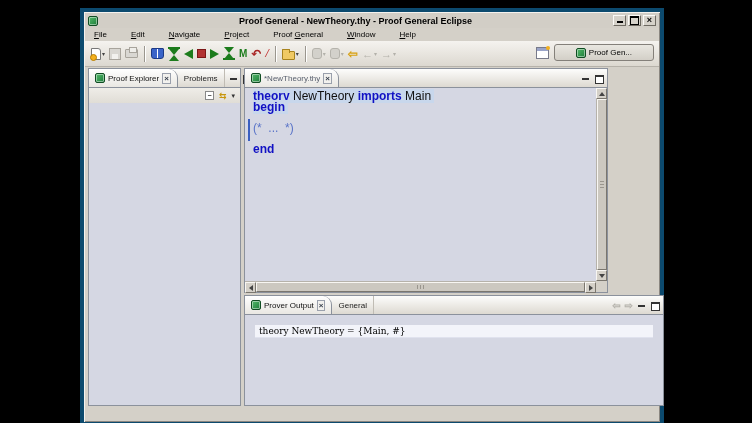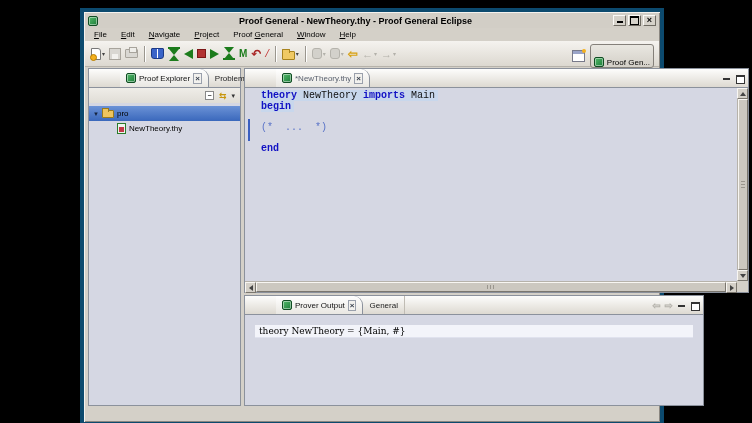--- a/index.html
+++ b/index.html
@@ -20,21 +20,21 @@
   .winbtns { display:flex; gap:2px; }
   .wbtn { width:13px; height:11px; background:#d6d2ca;
     border:1px solid; border-color:#fbfaf7 #6e6a62 #6e6a62 #fbfaf7;
     display:flex; align-items:center; justify-content:center; position:relative; }
   .wb-min::before { content:''; position:absolute; left:3px; bottom:2px; width:6px; height:2px; background:#000; }
   .wb-max::before { content:''; width:7px; height:6px; border:1px solid #000; border-top:2px solid #000; }
   .wb-close::before { content:'×'; font:bold 9px/9px "Liberation Sans",sans-serif; color:#000; }
 
   
   .menubar { position:absolute; left:1px; right:1px; top:16px; height:13px;
-    display:flex; align-items:center; gap:4px; padding:0 4px; font-size:8px; color:#000; }
+    display:flex; align-items:center; gap:14px; padding:0 4px; font-size:8px; color:#000; }
   .menu-item { padding:1px 5px; white-space:nowrap; }
   .menu-item u { text-decoration:underline; }
 
   
   .toolbar { position:absolute; left:1px; right:1px; top:29px; height:26px;
     background:linear-gradient(#f5f3ef,#dcd8d0); border-bottom:1px solid #b6b2aa;
     display:flex; align-items:center; padding:0 4px; }
   .tbtn { height:20px; display:inline-flex; align-items:center; padding:0 2px; }
   .tbsep { width:1px; height:16px; background:#9a968e; box-shadow:1px 0 0 #fff; margin:0 4px; flex:0 0 auto; }
   .caret { font-size:6px; color:#444; margin-left:1px; }
@@ -66,33 +66,33 @@
     background:#efc964; border:1px solid #a8831e; border-bottom:none; border-radius:1px 1px 0 0; }
   .ic-run-dis, .ic-debug-dis { width:10px; height:11px; background:#d3d1cb; border:1px solid #b5b3ac; border-radius:3px; }
   .ic-back-yellow::before { content:'⇦'; font-size:12px; color:#d8a010; font-weight:bold; }
   .ic-back-dis::before { content:'←'; font-size:11px; color:#b3b1aa; font-weight:bold; }
   .ic-fwd-dis::before  { content:'→'; font-size:11px; color:#b3b1aa; font-weight:bold; }
 
   .persp { position:absolute; right:5px; top:3px; display:flex; align-items:center; gap:5px; }
   .ic-openpersp { width:13px; height:12px; border:1px solid #787a8a; background:#fff; }
   .ic-openpersp::before { content:''; position:absolute; left:0; top:0; right:0; height:3px; background:#9aa4c8; }
   .ic-openpersp::after { content:''; position:absolute; right:-2px; top:-2px; width:4px; height:4px; background:#f4b01e; border-radius:50%; }
-  .persp-btn { display:flex; align-items:flex-end; gap:3px; height:24px; padding:0 3px;
+  .persp-btn { display:flex; align-items:center; gap:3px; height:17px; padding:0 21px;
     background:linear-gradient(#e9e7e1,#d3cfc7); border:1px solid #84807a; border-radius:3px;
     font-size:8px; color:#000; }
 
   
   .view { position:absolute; background:var(--panel,#d5d7e3); border:1px solid #8b919c; }
   .view-left   { left:4px;   top:56px;  width:153px; height:338px; }
-  .view-editor { left:160px; top:56px;  width:505px; height:225px; }
-  .view-output { left:160px; top:283px; width:460px; height:111px; }
+  .view-editor { left:160px; top:56px;  width:364px; height:225px; }
+  .view-output { left:160px; top:283px; width:420px; height:111px; }
 
   .tabstrip { position:absolute; left:0; right:0; top:0; height:19px;
     background:linear-gradient(#fdfdfc,#ddd9d1); border-bottom:1px solid #8b919c;
-    display:flex; align-items:stretch; font-size:8px; color:#111;padding-left:31px; }
+    display:flex; align-items:stretch; font-size:8px; color:#111; }
   .tab { display:flex; align-items:center; gap:3px; padding:0 6px; white-space:nowrap; }
   .tab.active { background:linear-gradient(#ffffff,#e9e7e2); border-right:1px solid #8b919c;
     border-top-right-radius:9px; box-shadow:inset 0 1px 0 #fff; }
   .tab.inactive { border-right:1px solid #c0bcb4; color:#222; }
   .tab .lbl { pointer-events:none; }
   .editor-tab-lbl { color:#59606e; }
   .tclose::before { content:'×'; font:bold 8px "Liberation Sans",sans-serif; color:#38404e;
     border:1px solid #9aa0ac; padding:0 1px; background:#f2f1ee; }
   .viewbtns { margin-left:auto; display:flex; align-items:center; gap:4px; padding:0 4px; }
   .vmin, .vmax { width:9px; height:9px; position:relative; }
@@ -112,22 +112,22 @@
   .trow { display:flex; align-items:center; height:15px; gap:3px; }
   .trow.sel { background:linear-gradient(#6b92d6,#3a68bc); }
   .ic-expander::before { content:'▼'; font-size:6px; color:#14233e; }
   .ic-folder-open { width:12px; height:8px; background:#eec45e; border:1px solid #9a7a1c; border-radius:1px; position:relative; }
   .ic-folder-open::before { content:''; position:absolute; left:-1px; top:-3px; width:5px; height:3px; background:#eec45e; border:1px solid #9a7a1c; border-bottom:none; }
   .ic-thyfile { width:9px; height:11px; background:#eef4ee; border:1px solid #2a7a2a; position:relative; }
   .ic-thyfile::after { content:''; position:absolute; left:1px; top:3px; width:5px; height:5px; background:#c23848; }
 
   
   .editor-body { position:absolute; left:0; right:0; top:19px; bottom:0; }
-  .code { position:absolute; left:0; top:0; right:11px; bottom:11px; padding:3px 0 0 16px;
-    font-family:Liberation Mono, monospace; font-size:10px; line-height:10.5px; white-space:pre; overflow:hidden; }
+  .code { position:absolute; left:0; top:0; right:11px; bottom:11px; padding:3px 0 0 8px;
+    font-family:Liberation Sans, sans-serif; font-size:12px; line-height:10.5px; white-space:pre; overflow:hidden; }
   .cline { height:10.5px; }
   .lhl { background:var(--selline,#c8d7ec); padding-right:3px; }
   .seg-kw { color:var(--kw,#1111c4); font-weight:bold; }
   .seg-pl { color:#101010; }
   .seg-cm { color:var(--cm,#5a74c8); }
   .rangebar { position:absolute; left:3px; top:31px; width:2px; height:22px; background:#3a5fc0; }
 
   
   .vscroll { position:absolute; right:0; top:0; bottom:11px; width:11px; background:#d7d3cb; border-left:1px solid #b6b2aa; }
   .hscroll { position:absolute; left:0; right:11px; bottom:0; height:11px; background:#d7d3cb; border-top:1px solid #b6b2aa; }
@@ -276,32 +276,20 @@
       <span class="viewbtns">
         <span class="vmin"></span>
         <span class="vmax"></span>
       </span>
     </div>
     <div class="viewtoolbar">
       <span class="ic ic-collapse-all"></span>
       <span class="ic ic-link-editor"></span>
       <span class="ic ic-viewmenu"></span>
     </div>
-    <div class="treearea" id="tree">
-        <div class="trow sel" style="padding-left: 4px;">
-          <span class="ic ic-expander"></span>
-          <span class="ic ic-folder-open"></span>
-          <span>pro</span>
-        </div>
-        <div class="trow" style="padding-left: 16px;">
-          <span style="width: 9px;"></span>
-          <span class="ic ic-thyfile"></span>
-          <span>NewTheory.thy</span>
-        </div>
-      </div>
   </div>
 
   <div class="view view-editor">
     <div class="tabstrip">
       <span class="tab active">
         <span class="ic-pg"></span>
         <span class="lbl editor-tab-lbl">*NewTheory.thy</span>
         <span class="tclose"></span>
       </span>
       <span class="viewbtns">

